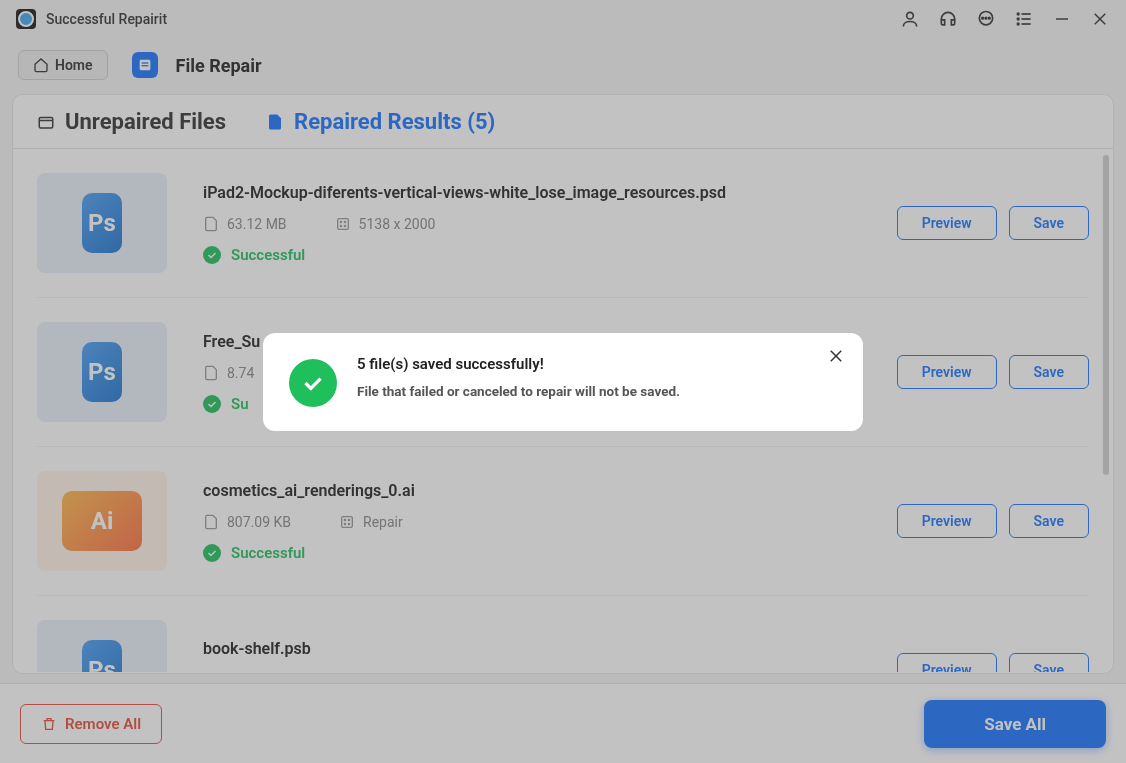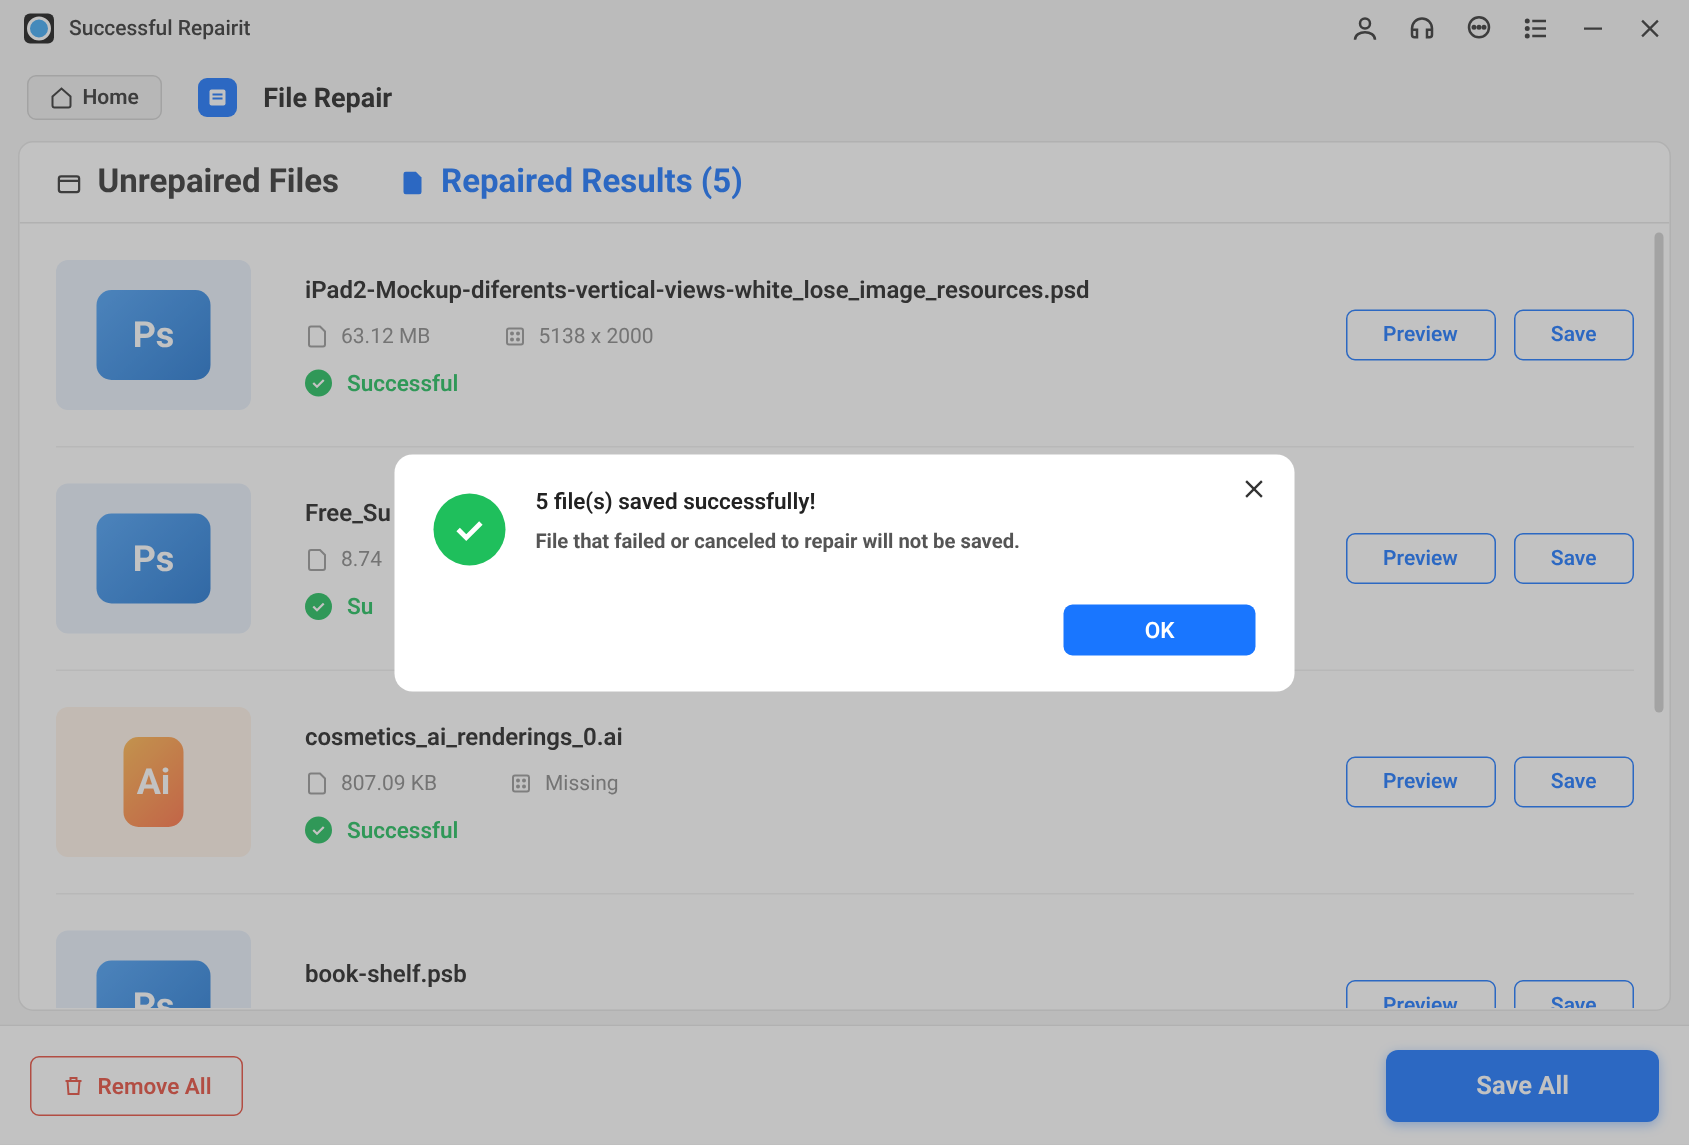--- a/index.html
+++ b/index.html
@@ -24,22 +24,22 @@
 .tabs { display:flex; align-items:center; gap:40px; padding:14px 24px; border-bottom:1px solid #e5e5e5; }
 .tab { display:flex; align-items:center; gap:10px; font-size:22px; font-weight:700; cursor:pointer;text-align:right; }
 .tab-inactive { color:#333; }
 .tab-active { color:#1976ff; }
 .tab-icon { width:18px; height:18px; }
 
 
 .file-list { padding:0 24px; height:calc(100% - 55px); overflow-y:auto; }
 .file-row { display:flex; align-items:center; padding:24px 0; border-bottom:1px solid #f0f0f0; }
 .file-thumb { width:130px; height:100px; border-radius:8px; background:#e8f0fb; display:flex; align-items:center; justify-content:center; margin-right:36px; flex-shrink:0; }
-.thumb-ps { width:76px; height:60px; border-radius:10px; background:linear-gradient(135deg,#4a9ff5,#2176d2); display:flex; align-items:center; justify-content:center; color:#fff; font-weight:700; font-size:24px; }
-.thumb-ai { width:40px; height:60px; border-radius:10px; background:linear-gradient(135deg,#ffb74d,#ff7043); display:flex; align-items:center; justify-content:center; color:#fff; font-weight:700; font-size:24px; }
+.thumb-ps { width:40px; height:60px; border-radius:10px; background:linear-gradient(135deg,#4a9ff5,#2176d2); display:flex; align-items:center; justify-content:center; color:#fff; font-weight:700; font-size:24px; }
+.thumb-ai { width:80px; height:60px; border-radius:10px; background:linear-gradient(135deg,#ffb74d,#ff7043); display:flex; align-items:center; justify-content:center; color:#fff; font-weight:700; font-size:24px; }
 .file-info { flex:1; }
 .file-name { font-size:16px; font-weight:600; color:#222; margin-bottom:14px; }
 .file-meta { display:flex; gap:48px; margin-bottom:14px; color:#888; font-size:14px; }
 .meta-item { display:flex; align-items:center; gap:8px; }
 .file-status { display:flex; align-items:center; gap:10px; color:#1fbf5c; font-weight:600; font-size:15px; }
 .status-icon { width:18px; height:18px; border-radius:50%; background:#1fbf5c; display:flex; align-items:center; justify-content:center; }
 .file-actions { display:flex; gap:12px; }
 .btn-outline { padding:8px 24px; border:1.5px solid #1976ff; border-radius:6px; background:#fff; color:#1976ff; font-weight:600; font-size:14px; cursor:pointer; }
 
 
@@ -231,21 +231,21 @@
               <span>807.09 KB</span>
             </div>
           <div class="meta-item">
               <svg width="16" height="16" viewBox="0 0 24 24" fill="none" stroke="#999" stroke-width="2">
                 <rect x="4" y="4" width="16" height="16" rx="2"></rect>
                 <circle cx="9" cy="9" r="1" fill="#999"></circle>
                 <circle cx="15" cy="9" r="1" fill="#999"></circle>
                 <circle cx="9" cy="15" r="1" fill="#999"></circle>
                 <circle cx="15" cy="15" r="1" fill="#999"></circle>
               </svg>
-              <span>Missing</span>
+              <span>Repair</span>
             </div>
         </div>
         <div class="file-status">
           <div class="status-icon">
               <svg width="12" height="12" viewBox="0 0 24 24" fill="none" stroke="#fff" stroke-width="3">
                 <polyline points="5 12 10 17 19 8"></polyline>
               </svg>
             </div>
           <span>Successful</span>
         </div>
@@ -313,17 +313,14 @@
       <div class="modal-icon">
         <svg width="26" height="26" viewBox="0 0 24 24" fill="none" stroke="#fff" stroke-width="3">
             <polyline points="5 12 10 17 19 8"></polyline>
           </svg>
       </div>
       <div>
         <div class="modal-text-title">5 file(s) saved successfully!</div>
         <div class="modal-text-sub">File that failed or canceled to repair will not be saved.</div>
       </div>
     </div>
-    <div class="modal-footer">
-      <button class="modal-ok">OK</button>
-    </div>
   </div>
 </div>
 
 </body></html>

